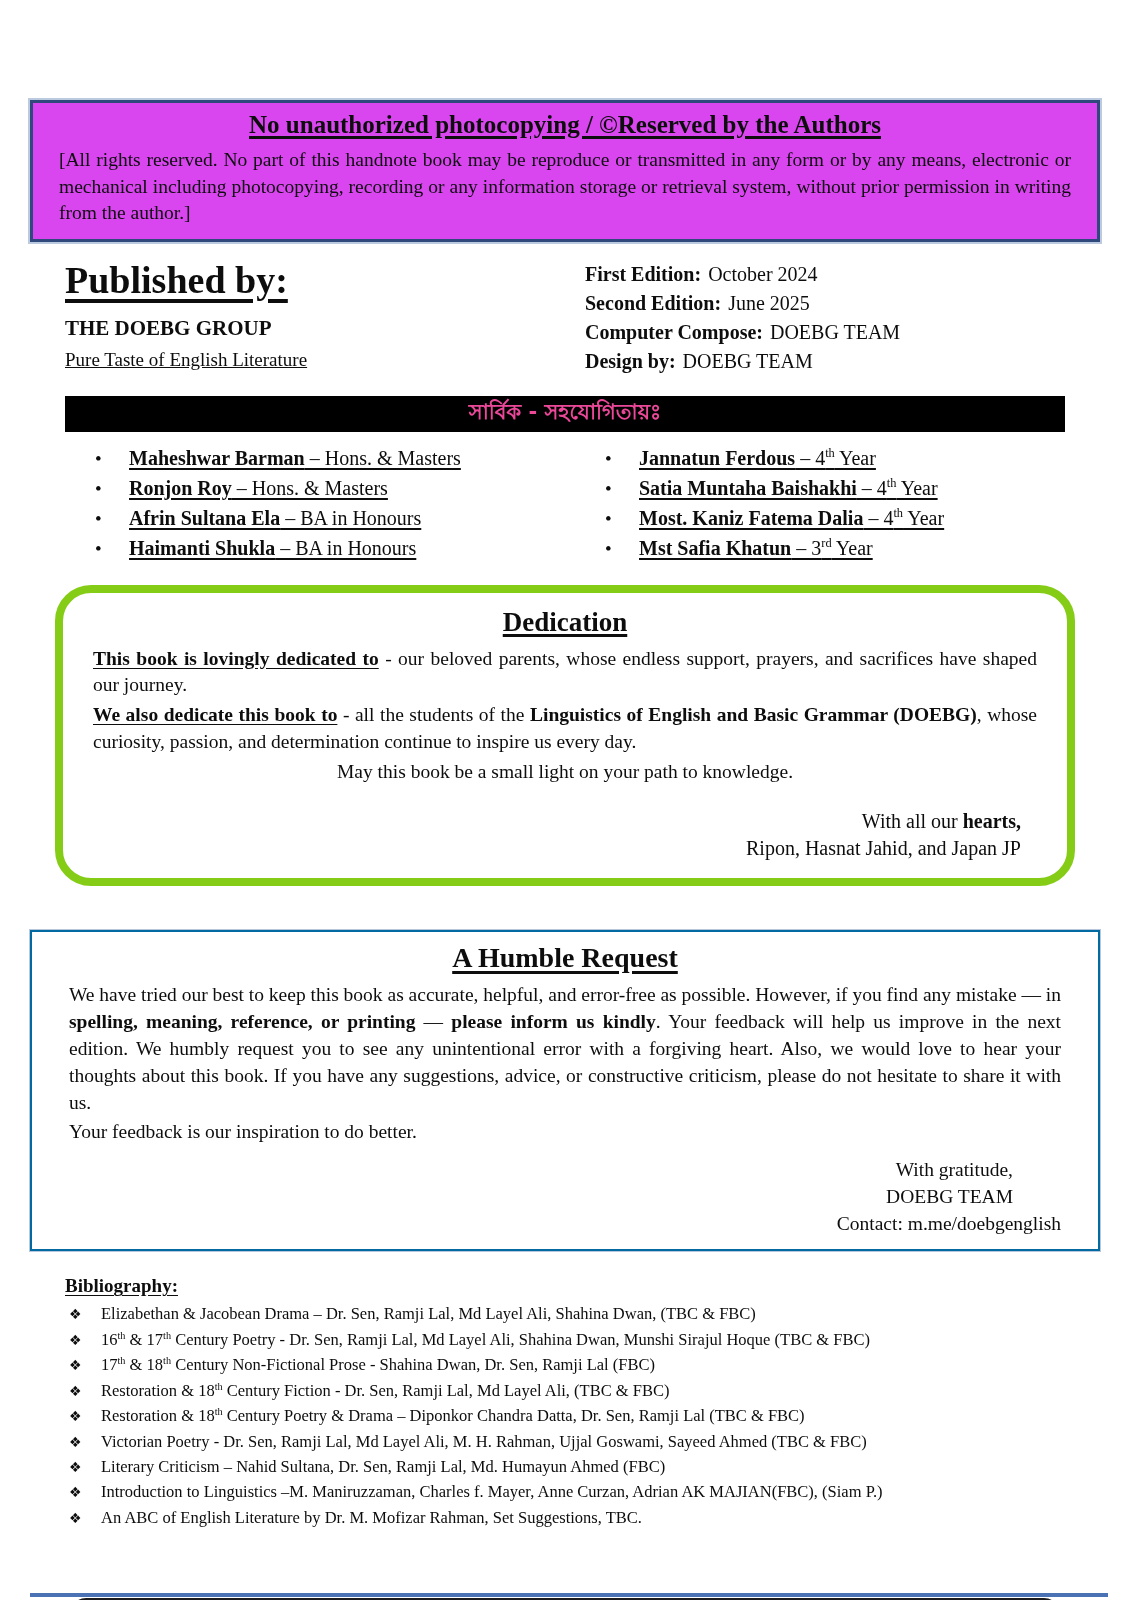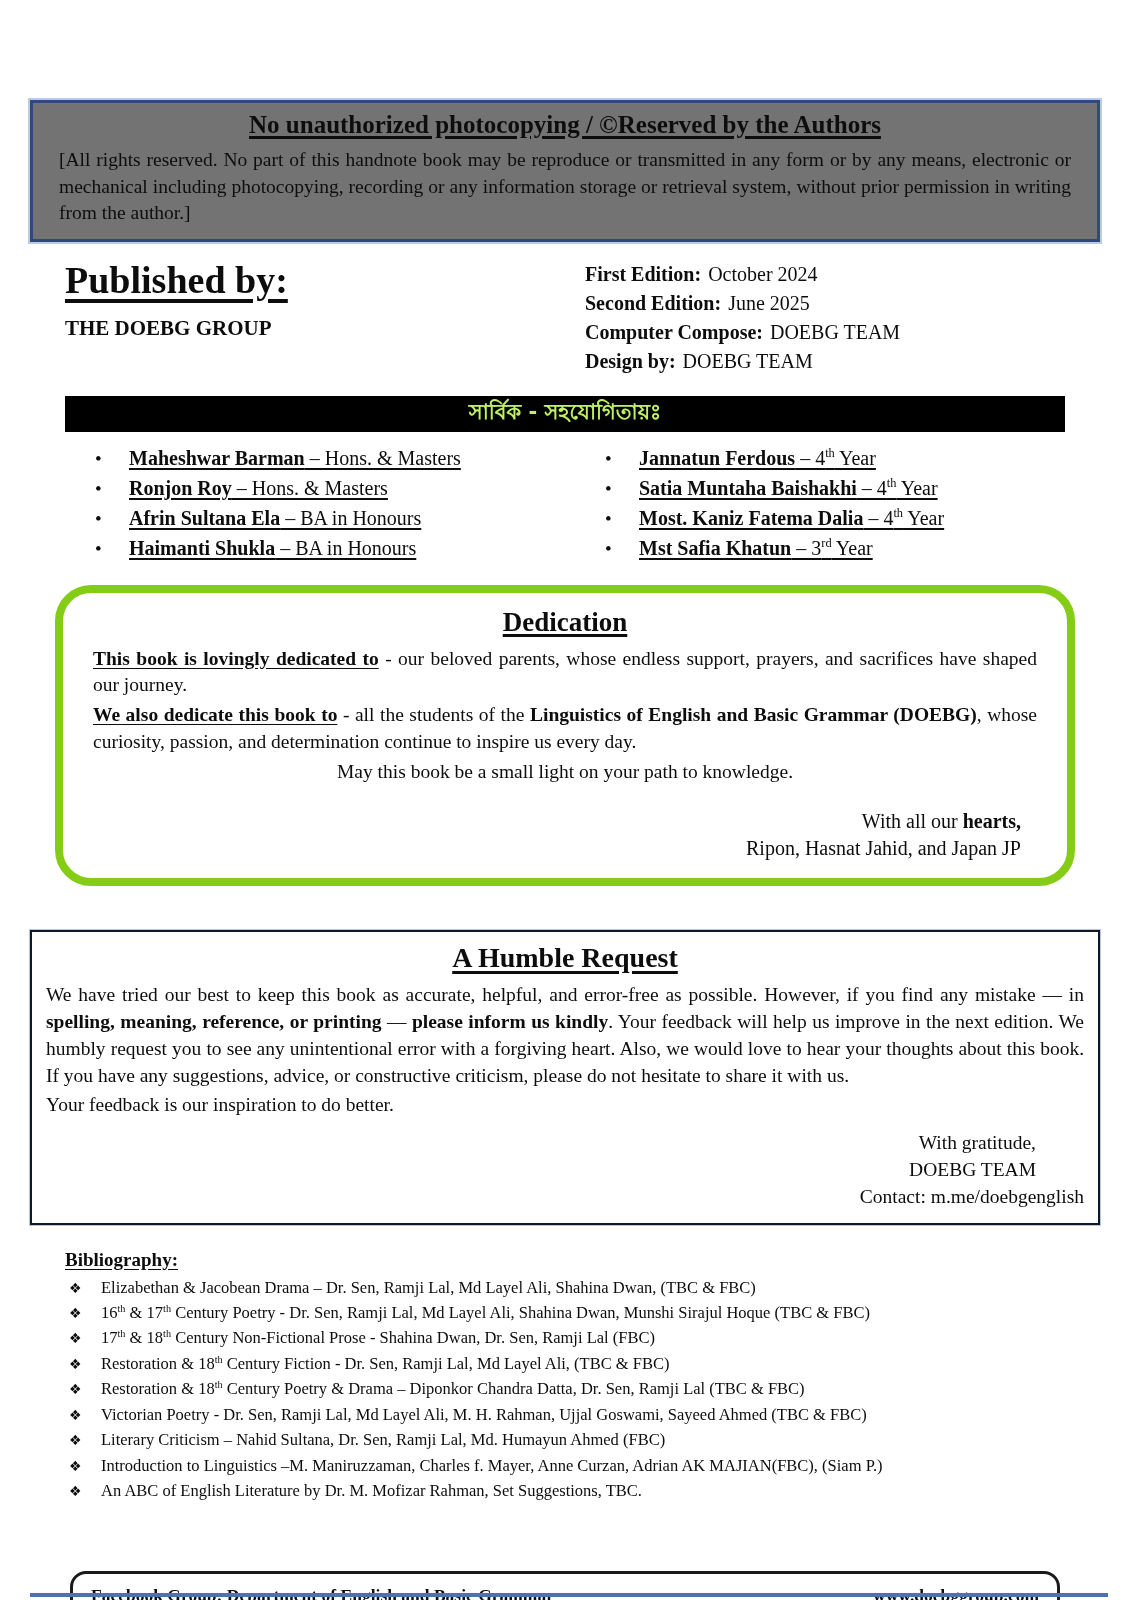--- a/index.html
+++ b/index.html
@@ -6,21 +6,21 @@
   html,body { margin:0; padding:0; background:#ffffff; }
   .page {
     width:1130px; height:1600px; position:relative; overflow:hidden;
     background:#ffffff; color:#0d0d0d;
     font-family:"Liberation Serif","DejaVu Serif",serif;
   }
 
   
   .copyright-box {
     margin:100px 30px 0; border:3px solid #30497c; outline:2px solid #bccadf;
-    padding:4px 26px 12px; background:#737373;
+    padding:4px 26px 12px; background:#d946ef;
   }
   .cb-title {
     font-size:25px; font-weight:bold; text-align:center; margin:4px 0 8px;
     text-decoration:underline; text-decoration-thickness:3px; text-underline-offset:3px;
   }
   .cb-body { font-size:19.5px; line-height:1.36; text-align:justify; margin:0; }
 
   
   .pub-row { display:flex; margin:16px 30px 0 65px; }
   .pub-left { flex:1; }
@@ -30,21 +30,21 @@
     display:inline-block;
   }
   .pub-n { font-size:21px; font-weight:bold; margin-top:14px; }
   .pub-t { font-size:19px; margin-top:8px; text-decoration:underline; }
   .ed-col { width:515px; padding-top:2px; }
   .ed-row { font-size:20px; line-height:1.45; }
   .ed-row b { margin-right:7px; }
 
   
   .banner {
-    margin:20px 65px 0; height:36px; background:#000000; color:#bef264;
+    margin:20px 65px 0; height:36px; background:#000000; color:#ec4899;
     display:flex; align-items:center; justify-content:center;
     font-size:21px; font-weight:bold;
     font-family:"DejaVu Sans","Liberation Sans",sans-serif;
   }
 
   
   .contrib { display:flex; margin:8px 65px 0 95px; }
   .col-l { flex:1; }
   .col-r { width:460px; }
   ul.plist { list-style:none; margin:0; padding:0; }
@@ -58,21 +58,21 @@
   .ded-t {
     text-align:center; font-size:27px; font-weight:bold; margin:6px 0 8px;
     text-decoration:underline; text-decoration-thickness:3px; text-underline-offset:3px;
   }
   .ded p { font-size:19.5px; line-height:1.38; margin:3px 12px; text-align:justify; }
   .ded p.nj { text-align:center; }
   .lead { font-weight:bold; text-decoration:underline; text-underline-offset:3px; }
   .ded-sign { font-size:20px; text-align:right; padding-right:28px; margin-top:22px; line-height:1.35; }
 
   
-  .hum { margin:44px 30px 8px; border:2px solid #0f172a; outline:1px solid #b9c7dd; padding:4px 14px 12px; }
+  .hum { margin:44px 30px 8px; border:2px solid #0369a1; outline:1px solid #b9c7dd; padding:4px 37px 12px; }
   .hum-t {
     text-align:center; font-size:28px; font-weight:bold; margin:6px 0 8px;
     text-decoration:underline; text-decoration-thickness:3px; text-underline-offset:4px;
   }
   .hum p { font-size:19.5px; line-height:1.38; margin:2px 0; text-align:justify; }
   .hum-sign { font-size:19.5px; line-height:1.4; margin-top:10px; text-align:right; }
   .hs-pad { padding-right:48px; }
 
   
   .bib { margin:24px 65px 0; }
@@ -97,20 +97,21 @@
 
   <div class="copyright-box">
     <div class="cb-title">No unauthorized photocopying / ©Reserved by the Authors</div>
     <p class="cb-body">[All rights reserved. No part of this handnote book may be reproduce or transmitted in any form or by any means, electronic or mechanical including photocopying, recording or any information storage or retrieval system, without prior permission in writing from the author.]</p>
   </div>
 
   <div class="pub-row">
     <div class="pub-left">
       <div class="pub-h">Published by:</div>
       <div class="pub-n">THE DOEBG GROUP</div>
+      <div class="pub-t">Pure Taste of English Literature</div>
     </div>
     <div class="ed-col">
       <div class="ed-row"><b>First Edition:</b><span>October 2024</span></div>
       <div class="ed-row"><b>Second Edition:</b><span>June 2025</span></div>
       <div class="ed-row"><b>Computer Compose:</b><span>DOEBG TEAM</span></div>
       <div class="ed-row"><b>Design by:</b><span>DOEBG TEAM</span></div>
     </div>
   </div>
 
   <div class="banner">সার্বিক - সহযোগিতায়ঃ</div>

